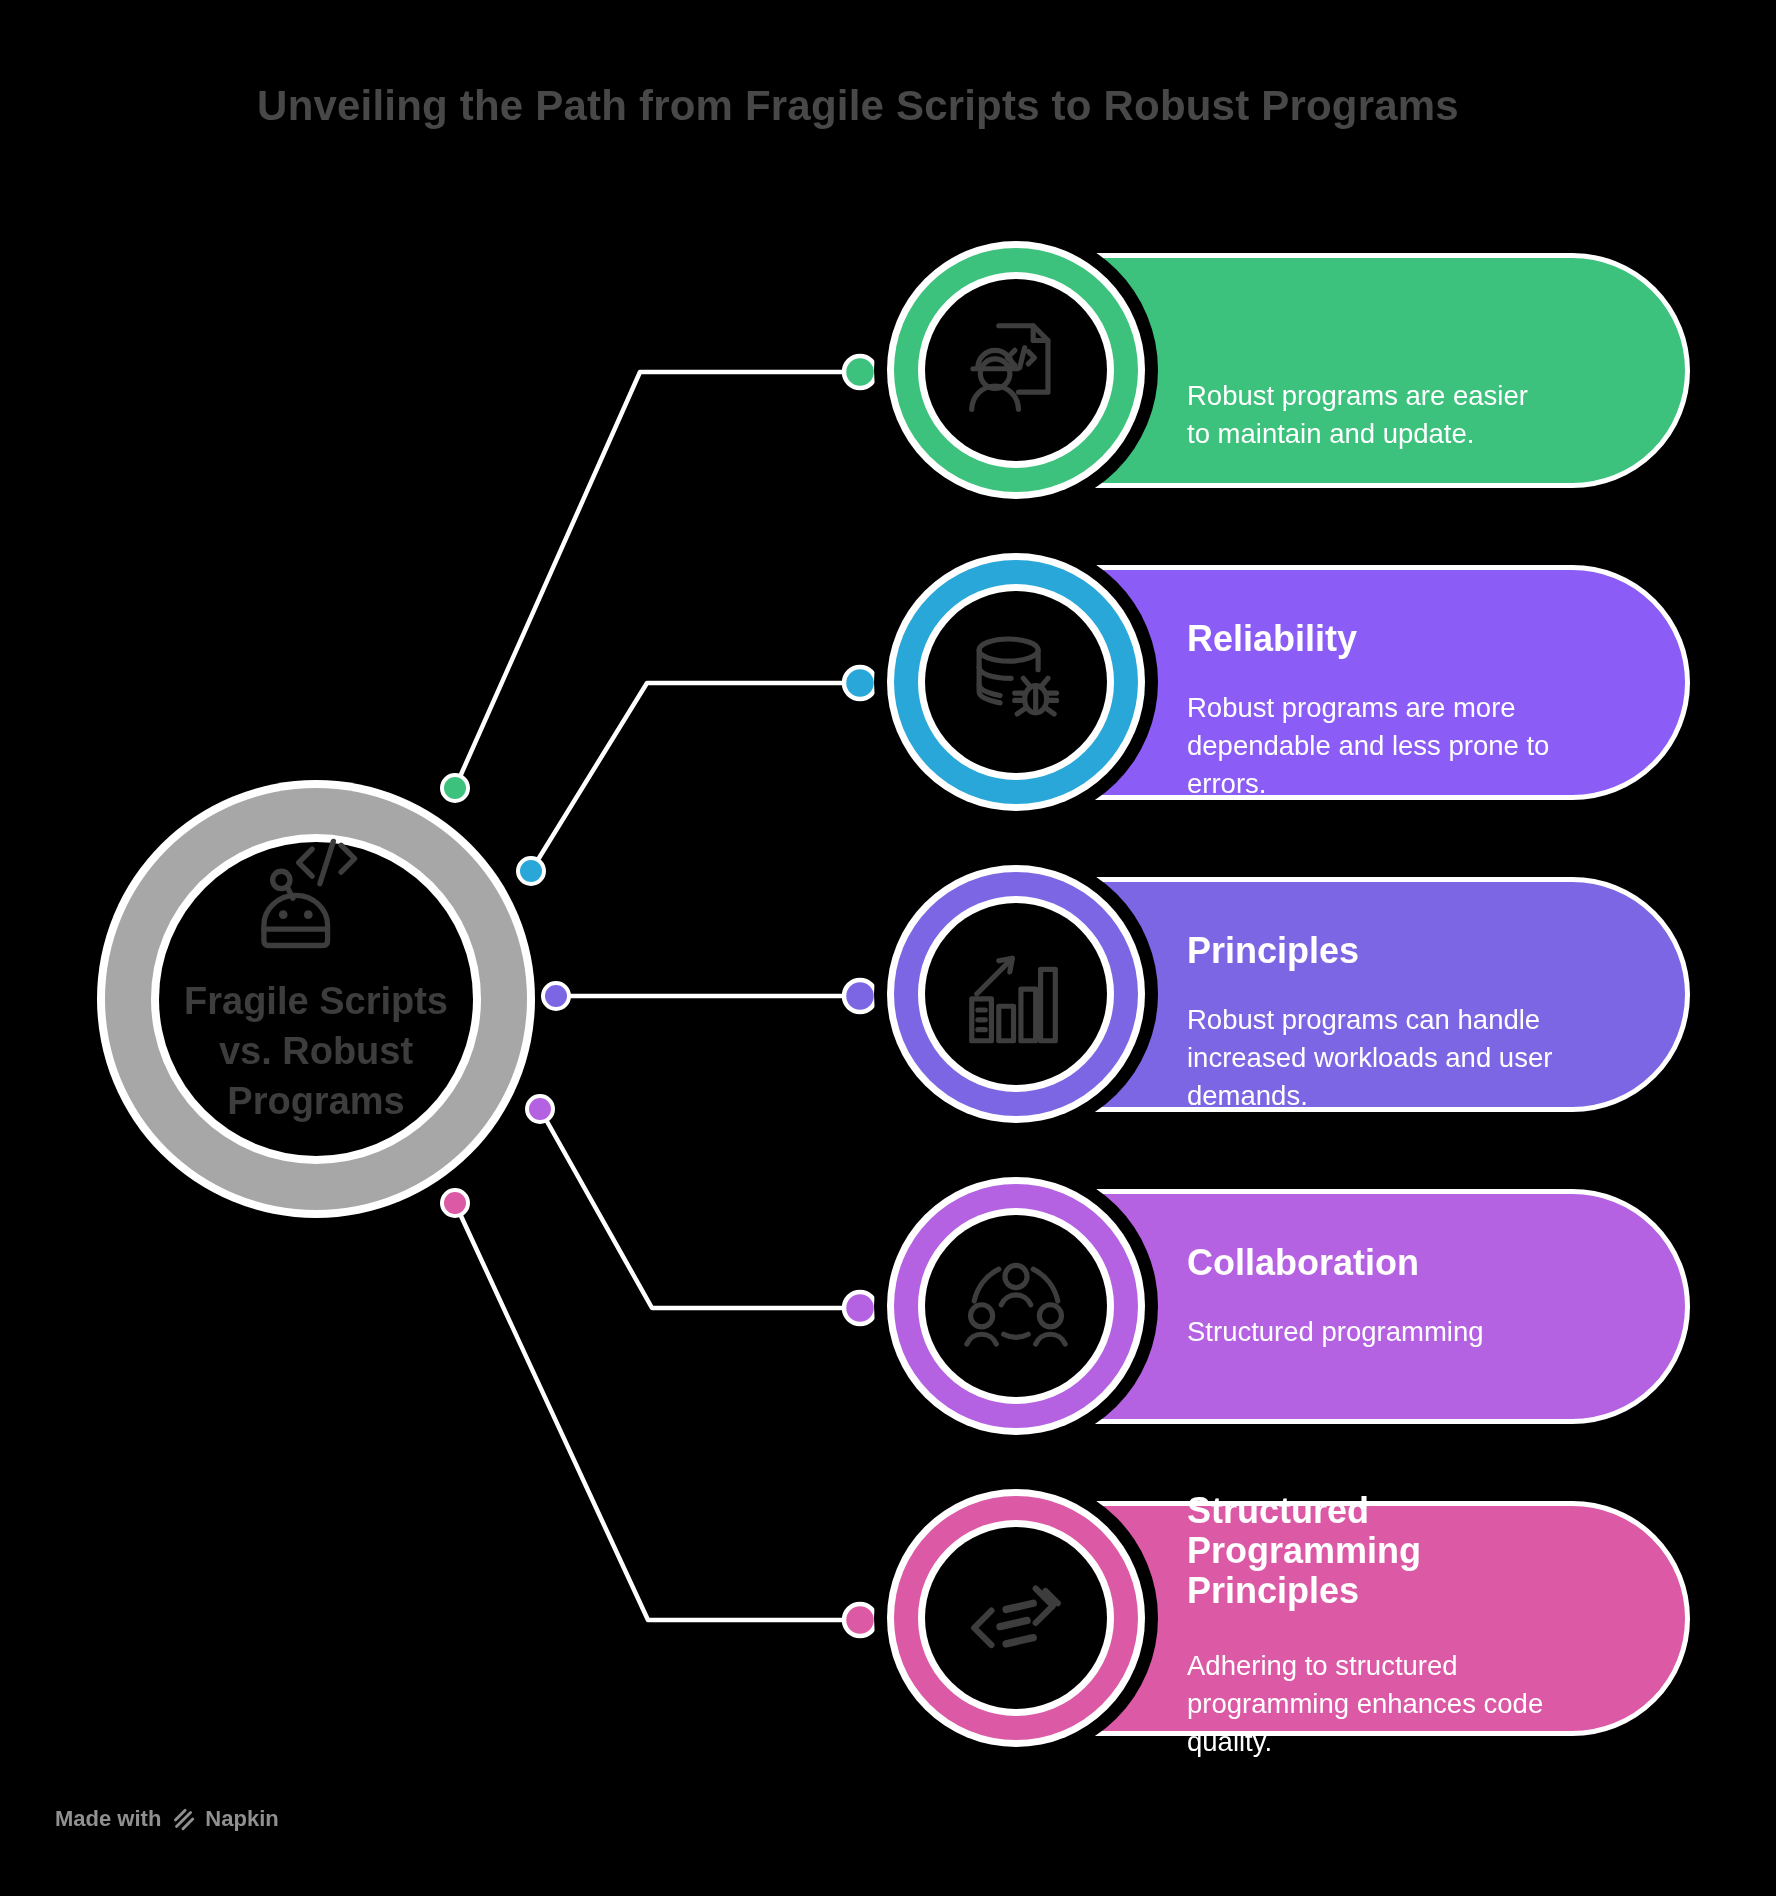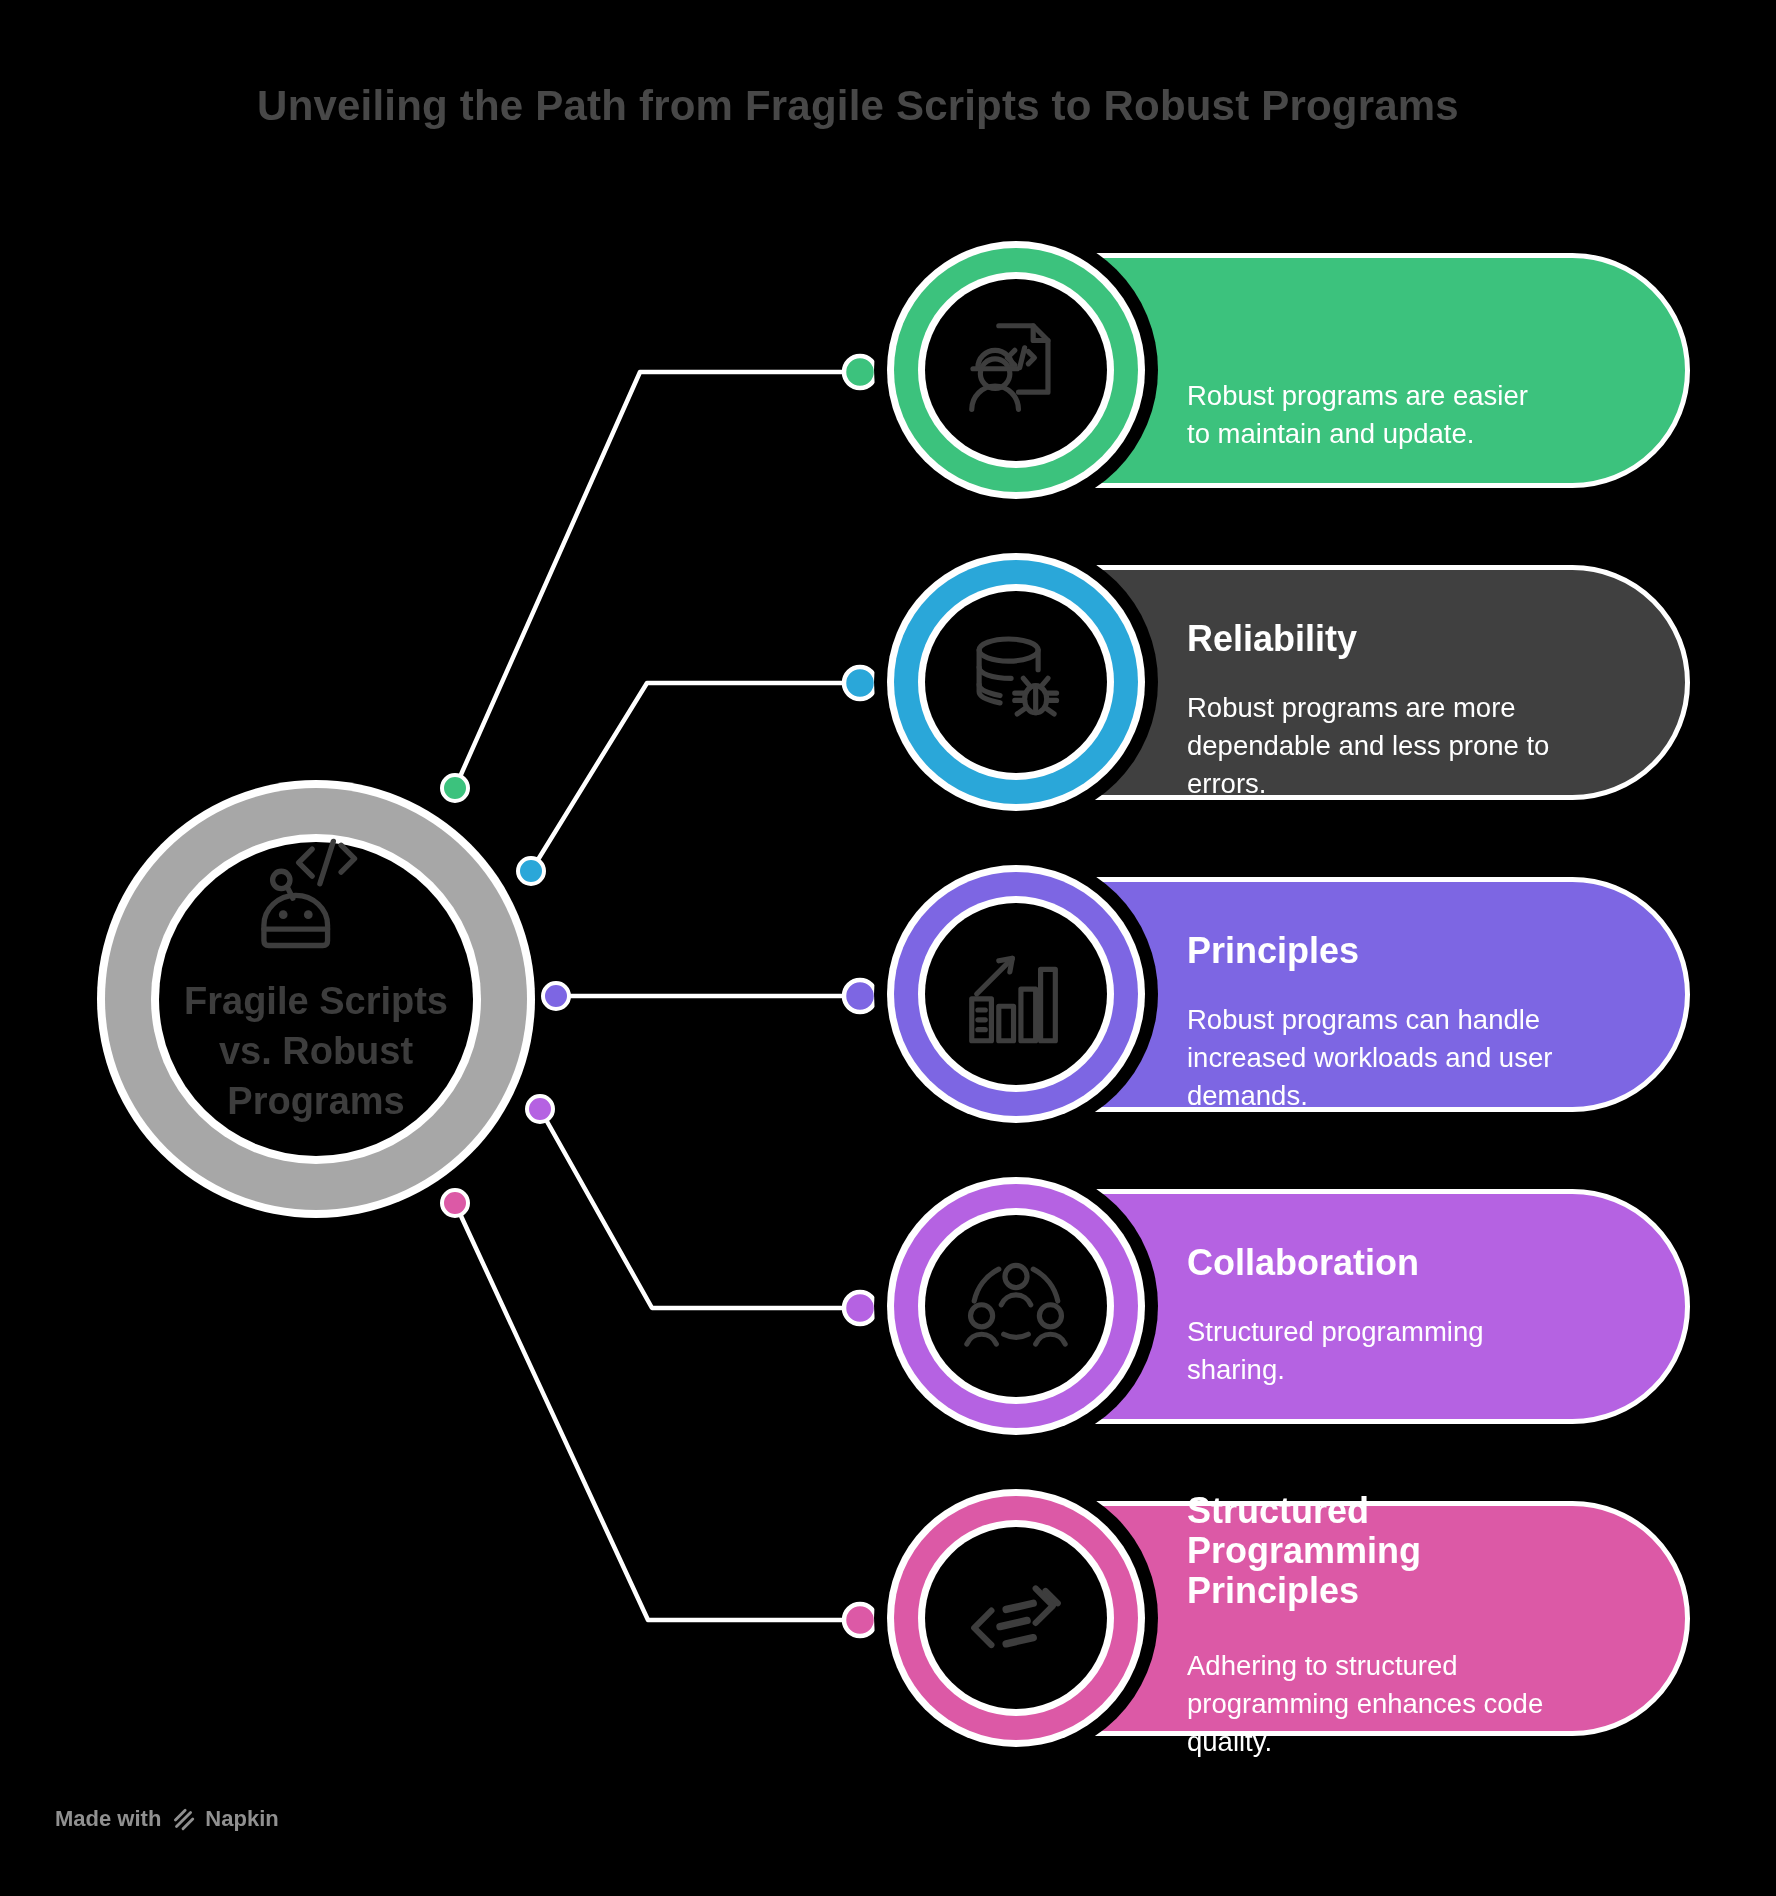--- a/index.html
+++ b/index.html
@@ -134,21 +134,21 @@
         <path d="M58 33 L63 38 L58 43"></path>
         <circle cx="31" cy="51" r="12"></circle>
         <path d="M17 46 A14 14 0 0 1 45 46"></path>
         <path d="M13 47 H49"></path>
         <path d="M12 80 A19 19 0 0 1 50 80"></path>
       </g>
     </svg>
   </div>
 </div>
 
-<div class="card" style="top: 565px; background: #404040;">
+<div class="card" style="top: 565px; background: #8b5cf6;">
   <div class="card-title">Reliability</div>
   <div class="card-body">
     <div class="bl">Robust programs are more</div>
     <div class="bl">dependable and less prone to</div>
     <div class="bl">errors.</div>
   </div>
 </div>
 <div class="badge" style="top:540px">
   <div class="circle b-white"></div>
   <div class="circle b-color" style="background: rgb(42, 167, 217);"></div>
@@ -203,21 +203,20 @@
         <path d="M45 19 L43 30"></path>
       </g>
     </svg>
   </div>
 </div>
 
 <div class="card" style="top: 1189px; background: rgb(181, 98, 226);">
   <div class="card-title">Collaboration</div>
   <div class="card-body">
     <div class="bl">Structured programming</div>
-    <div class="bl">sharing.</div>
   </div>
 </div>
 <div class="badge" style="top:1164px">
   <div class="circle b-white"></div>
   <div class="circle b-color" style="background: rgb(181, 98, 226);"></div>
   <div class="circle b-iw"></div>
   <div class="circle b-ib">
     <svg width="118" height="118" viewBox="0 0 96 96">
       <g fill="none" stroke="#3d3d3d" stroke-width="4.2" stroke-linecap="round" stroke-linejoin="round">
         <circle cx="48" cy="24" r="9"></circle>

